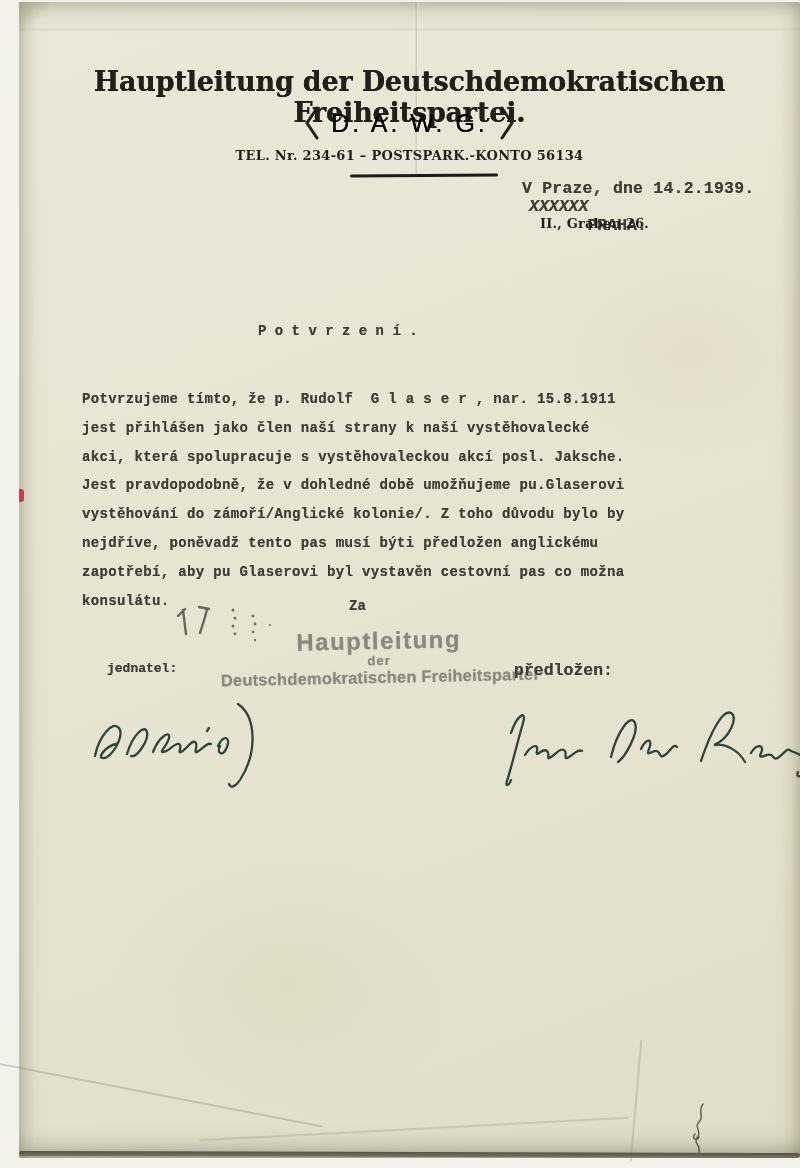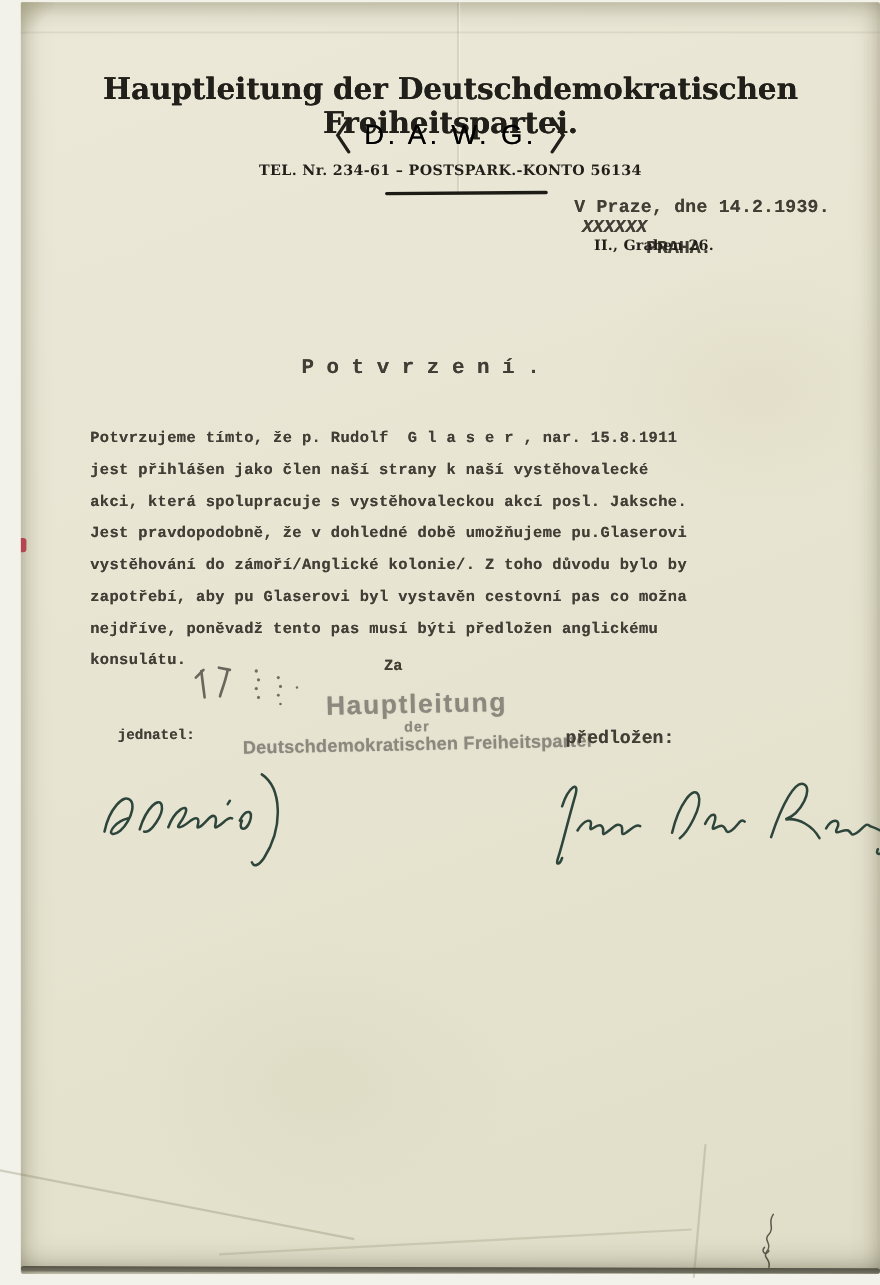--- a/index.html
+++ b/index.html
@@ -58,21 +58,21 @@
   }
   
   .tw{
     font-family:"Liberation Mono","DejaVu Sans Mono", monospace;
     font-weight:bold;color:#403e35;white-space:pre;
     text-shadow:0 0 .6px rgba(64,62,53,.75);
   }
   #place-date{position:absolute;left:503px;top:177px;font-size:16.5px;letter-spacing:.2px;}
   #strike-wrap{position:absolute;left:509px;top:195px;font-size:16.5px;}
   #strike-wrap .overstrike{position:absolute;left:1px;top:0;font-style:italic;}
-  #doc-heading{position:absolute;left:255px;top:321px;font-size:19px;}
+  #doc-heading{position:absolute;left:239px;top:321px;font-size:14px;}
   #body-text{position:absolute;left:63px;top:383px;font-size:14px;letter-spacing:.35px;line-height:28.8px;}
   #za-label{position:absolute;left:330px;top:596px;font-size:14px;}
   #role-left{position:absolute;left:88px;top:659px;font-size:13px;}
   #role-right{position:absolute;left:495px;top:659px;font-size:16.5px;}
   
   #stamp{
     position:absolute;left:200px;top:626px;width:320px;
     text-align:center;color:#8b897e;transform:rotate(-1.2deg);
     font-family:"Liberation Sans", sans-serif;font-weight:bold;
     text-shadow:0 0 1px rgba(139,137,126,.65);
@@ -127,22 +127,22 @@
     </div>
     <div id="address-line" class="print">II., Graben 26.</div>
 
     <div id="doc-heading" class="tw">P o t v r z e n í .</div>
     <div id="body-text">
       <div class="tw">Potvrzujeme tímto, že p. Rudolf  G l a s e r , nar. 15.8.1911</div>
       <div class="tw">jest přihlášen jako člen naší strany k naší vystěhovalecké</div>
       <div class="tw">akci, která spolupracuje s vystěhovaleckou akcí posl. Jaksche.</div>
       <div class="tw">Jest pravdopodobně, že v dohledné době umožňujeme pu.Glaserovi</div>
       <div class="tw">vystěhování do zámoří/Anglické kolonie/. Z toho důvodu bylo by</div>
+      <div class="tw">nejdříve, poněvadž tento pas musí býti předložen anglickému</div>
       <div class="tw">zapotřebí, aby pu Glaserovi byl vystavěn cestovní pas co možna</div>
-      <div class="tw">nejdříve, poněvadž tento pas musí býti předložen anglickému</div>
       <div class="tw">konsulátu.</div>
     </div>
 
     <div id="za-label" class="tw">Za</div>
 
     <div class="sig" style="left:150px;top:592px;">
       <svg width="130" height="60" viewBox="0 0 130 60">
         <g stroke="#4a473e" stroke-width="2.4" stroke-linecap="round" fill="none" opacity=".8">
           <path d="M14,16 L17,40"></path>
             <path d="M9,22 L16,15"></path>

